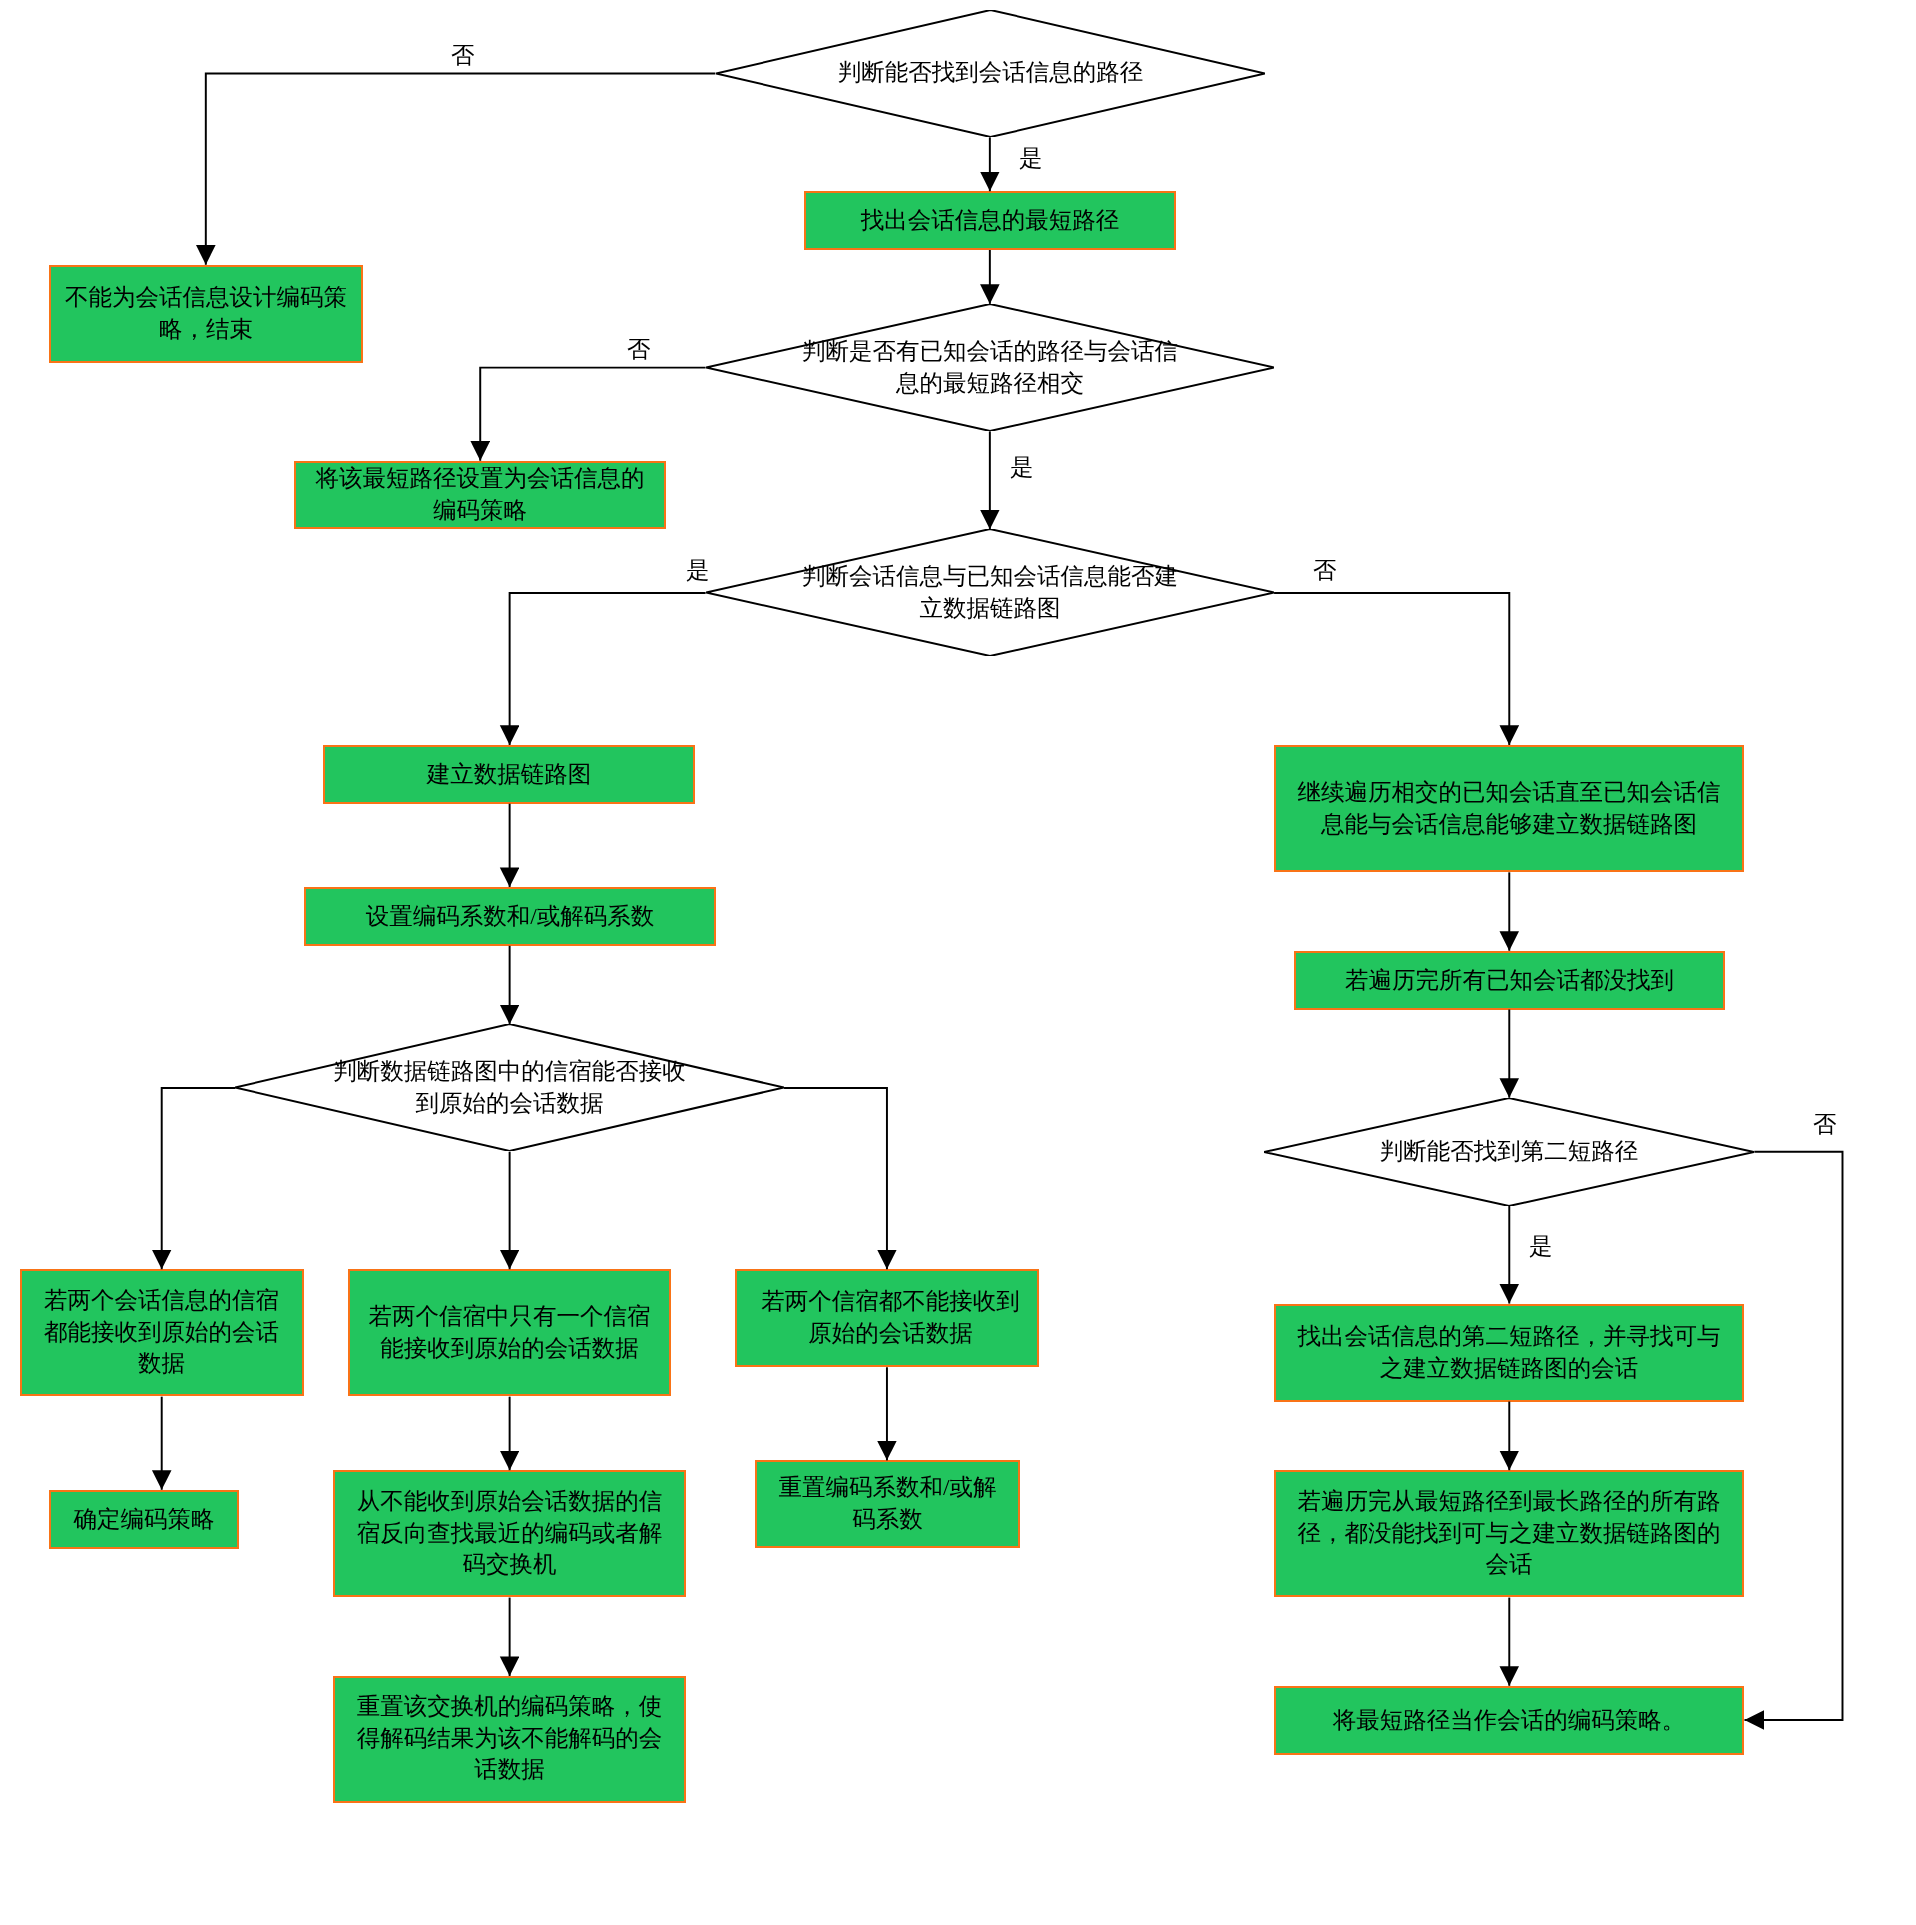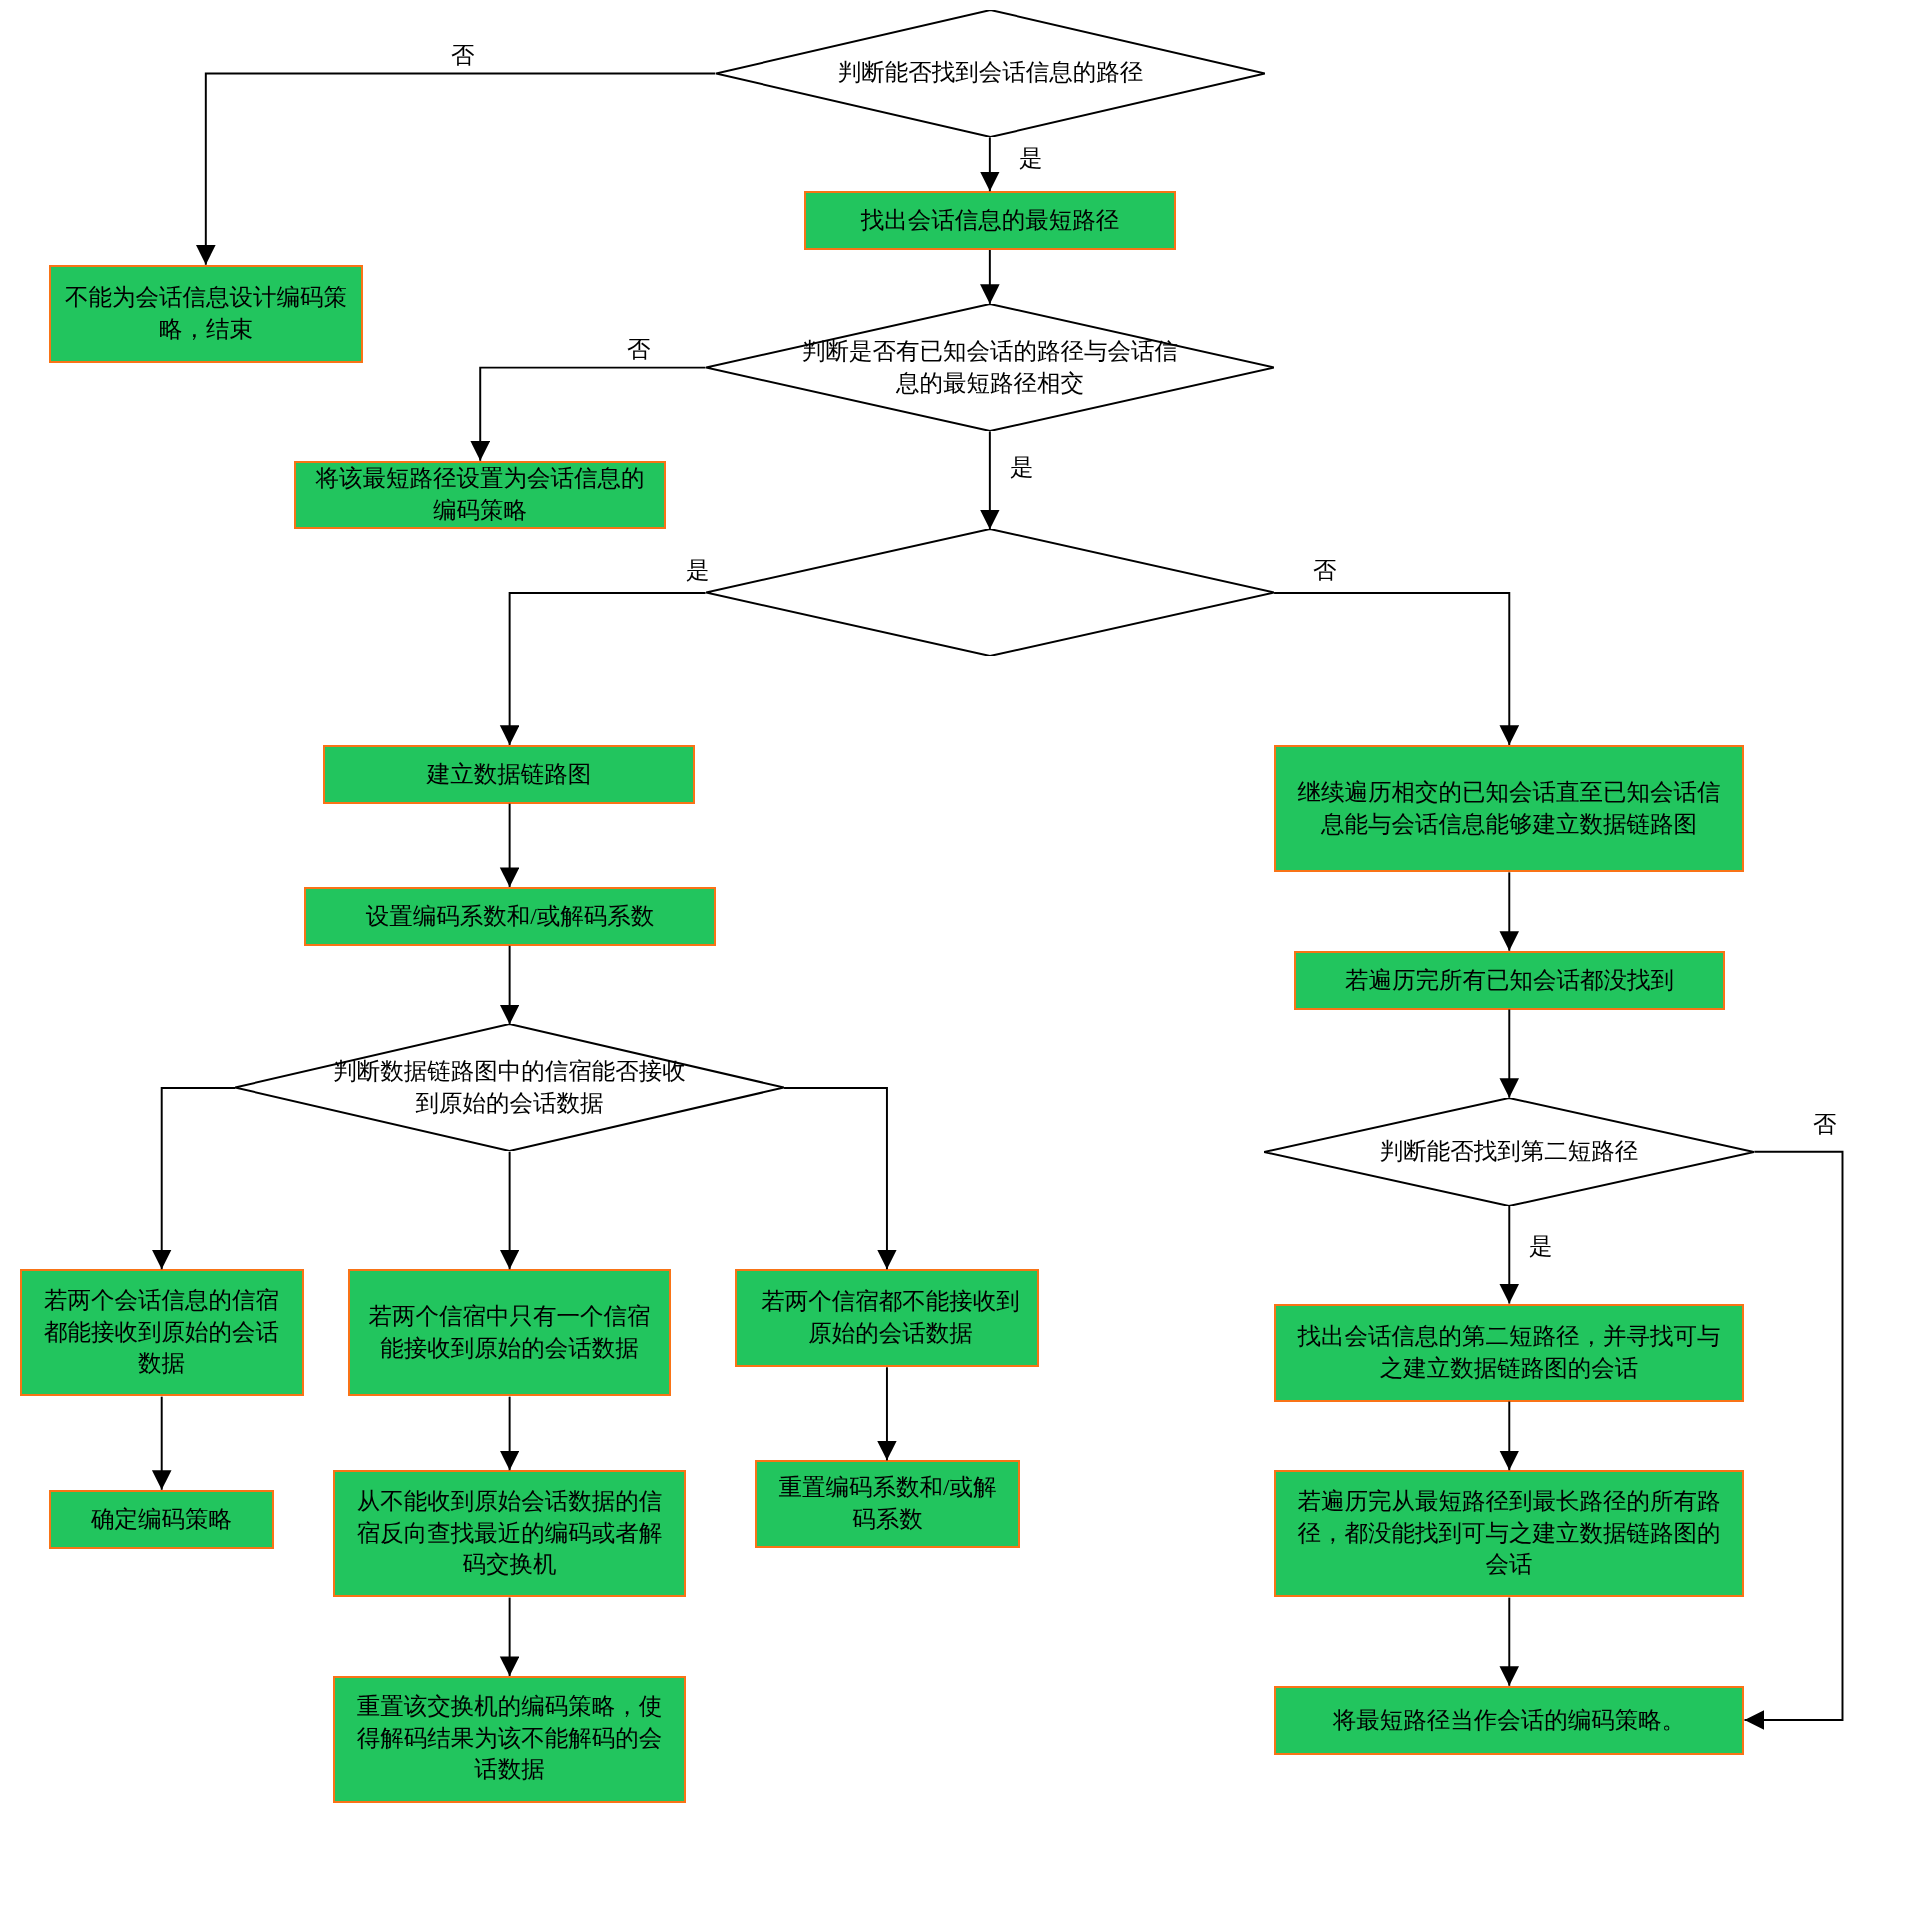--- a/index.html
+++ b/index.html
@@ -79,20 +79,21 @@
 </div>
 
 <div class="box" style="left:294px; top:461px; width:372px; height:68px;">
   <span>将该最短路径设置为会话信息的编码策略</span>
 </div>
 
 <div class="diamond-wrap" style="left:706px; top:529px; width:568px; height:127px;">
   <svg class="diamond-shape" viewBox="0 0 580 130" preserveAspectRatio="none">
       <polygon points="290,0 580,65 290,130 0,65" fill="#fff" stroke="#000" stroke-width="2"></polygon>
     </svg>
+  <div class="diamond-text">判断会话信息与已知会话信息能否建立数据链路图</div>
 </div>
 
 <div class="box" style="left:323px; top:745px; width:372px; height:59px;">
   <span>建立数据链路图</span>
 </div>
 
 <div class="box" style="left:304px; top:887px; width:412px; height:59px;">
   <span>设置编码系数和/或解码系数</span>
 </div>
 
@@ -100,21 +101,21 @@
   <svg class="diamond-shape" viewBox="0 0 560 130" preserveAspectRatio="none">
       <polygon points="280,0 560,65 280,130 0,65" fill="#fff" stroke="#000" stroke-width="2"></polygon>
     </svg>
   <div class="diamond-text">判断数据链路图中的信宿能否接收到原始的会话数据</div>
 </div>
 
 <div class="box" style="left:19.6px; top:1269px; width:284px; height:127px;">
   <span>若两个会话信息的信宿都能接收到原始的会话数据</span>
 </div>
 
-<div class="box" style="left:49px; top:1490px; width:225px; height:59px;">
+<div class="box" style="left:49px; top:1490px; width:190px; height:59px;">
   <span>确定编码策略</span>
 </div>
 
 <div class="box" style="left:348px; top:1269px; width:323px; height:127px;">
   <span>若两个信宿中只有一个信宿能接收到原始的会话数据</span>
 </div>
 
 <div class="box" style="left:333px; top:1470px; width:353px; height:127px;">
   <span>从不能收到原始会话数据的信宿反向查找最近的编码或者解码交换机</span>
 </div>

